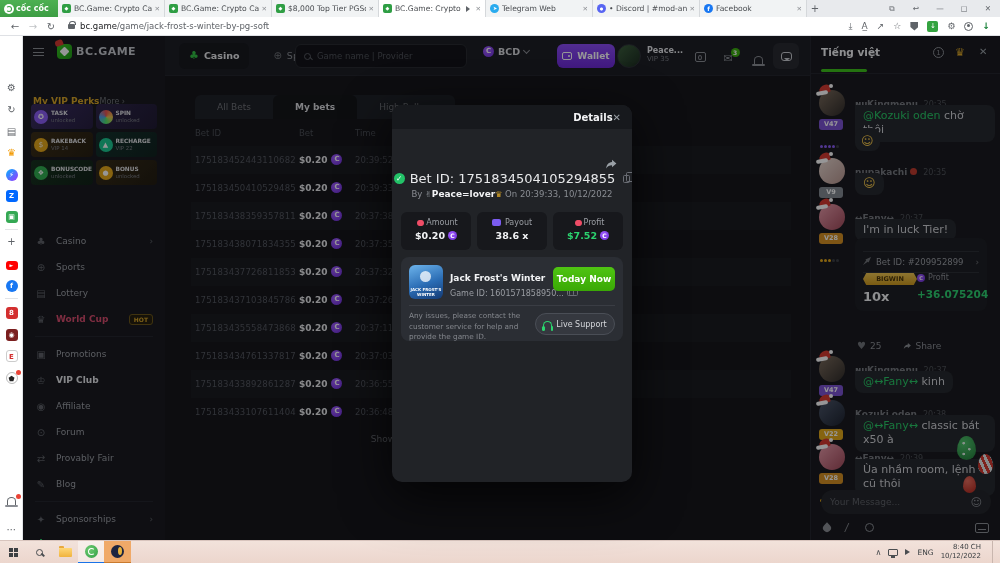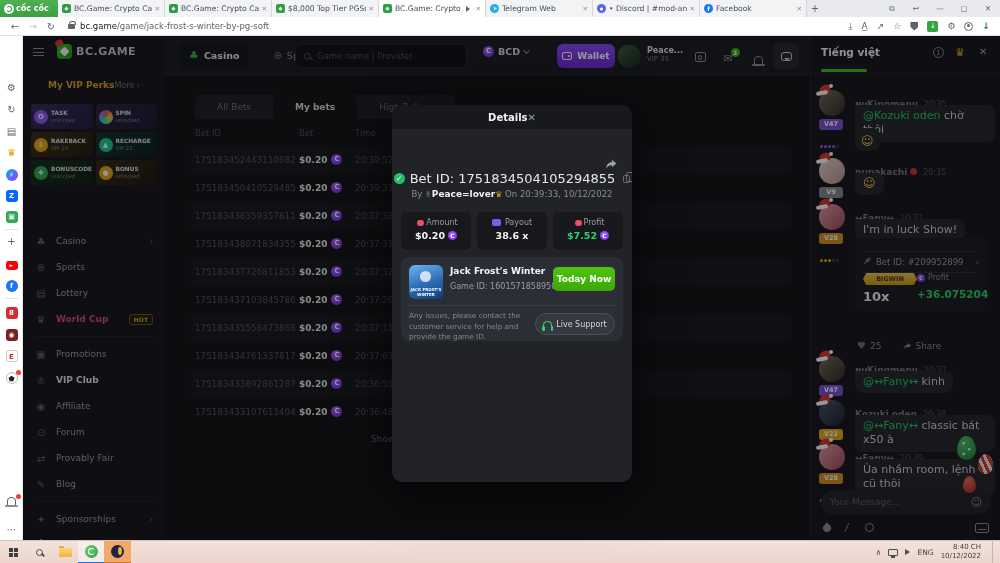--- a/index.html
+++ b/index.html
@@ -51,21 +51,21 @@
 
 
 #csb{width:142px;background:#17181d;flex:0 0 auto;position:relative;font-size:9px}
 .burger{position:absolute;left:10px;top:12px;width:11px;height:8px;border-top:1.5px solid #8a8d93;border-bottom:1.5px solid #8a8d93}
 .burger:after{content:"";display:block;margin-top:2.5px;height:1.5px;background:#8a8d93}
 .bclogo{position:absolute;left:34px;top:8px;display:flex;align-items:center;gap:4px}
 .bcmark{width:15px;height:15px;background:linear-gradient(135deg,#35c31e,#1d9a12);border-radius:4px;position:relative}
 .bcmark:before{content:"";position:absolute;left:4px;top:4px;width:7px;height:7px;background:#fff;border-radius:1px;transform:rotate(45deg)}
 .bcmark:after{content:"";position:absolute;left:-2px;top:-4px;width:8px;height:6px;background:#d6372e;border-radius:3px 3px 0 2px;transform:rotate(-18deg)}
 .bcname{font-size:11px;font-weight:bold;color:#c6c9ce;letter-spacing:.5px}
-.perkhdr{position:absolute;left:10px;top:44px;width:122px;display:flex;justify-content:center;align-items:center}
+.perkhdr{position:absolute;left:10px;top:60px;width:122px;display:flex;justify-content:flex-start;align-items:center}
 .perkhdr .t{color:#d7a425;font-weight:bold;font-size:9px}
 .perkhdr .m{color:#6f7277;font-size:8px}
 #perkgrid{position:absolute;left:8px;top:68px;width:126px;display:grid;grid-template-columns:1fr 1fr;gap:3px}
 .perk{height:25px;border-radius:4px;display:flex;align-items:center;gap:3px;padding:0 3px;overflow:hidden}
 .perk .pic{width:14px;height:14px;border-radius:50%;flex:0 0 auto;font-size:7px;line-height:14px;text-align:center;color:#fff}
 .perk .pn{font-size:5.8px;font-weight:bold;color:#e4e5e8;line-height:1.2}
 .perk .ps{font-size:5.4px;color:#7a7d84;line-height:1.2}
 #refer{position:absolute;left:8px;top:156px;width:126px;height:26px;border-radius:5px;background:linear-gradient(90deg,#332a10,#231c0c);display:flex;align-items:center;gap:6px;padding:0 8px}
 .coins{width:14px;height:10px;position:relative}
 .coins:before,.coins:after{content:"";position:absolute;width:9px;height:9px;border-radius:50%;background:radial-gradient(circle at 35% 35%,#ffd873,#d79a17)}
@@ -197,21 +197,21 @@
 .smiley:after{content:"☺"}
 #chtools{position:absolute;left:10px;top:486px;width:170px;height:14px}
 .drop{position:absolute;left:2px;top:2px;width:8px;height:8px;background:#8a8d93;border-radius:0 50% 50% 50%;transform:rotate(45deg)}
 .slash{position:absolute;left:24px;top:0;color:#8a8d93;font-size:10px;font-style:italic}
 .ccoin{position:absolute;left:44px;top:1px;width:9px;height:9px;border:1.4px solid #8a8d93;border-radius:50%}
 .kbd{position:absolute;right:2px;top:1px;width:14px;height:10px;border:1.2px solid #8a8d93;border-radius:2px}
 .kbd:after{content:"";position:absolute;left:2px;right:2px;bottom:2px;height:1.5px;background:#8a8d93}
 
 
 #modal{position:absolute;left:392px;top:105px;width:240px;height:377px;z-index:60;border-radius:10px;overflow:hidden;box-shadow:0 14px 50px rgba(0,0,0,.75);background:#212327}
-#mhead{height:24px;background:#17191d;display:flex;align-items:center;justify-content:center;padding:0 11px}
+#mhead{height:24px;background:#17191d;display:flex;align-items:center;justify-content:flex-end;padding:0 11px}
 #mhead .mt{font-size:10px;font-weight:bold;color:#f2f3f5}
 #mhead .mx{font-size:10px;color:#9aa0a6}
 #mshare{position:absolute;right:14px;top:50px}
 #bidrow{position:absolute;left:0;top:66px;width:240px;display:flex;align-items:center;justify-content:center;gap:5px}
 .okc{width:11px;height:11px;border-radius:50%;background:#23c268;color:#fff;font-size:7.5px;line-height:11px;text-align:center}
 .okc:after{content:"✓"}
 #bidrow .bidt{font-size:13px;font-weight:normal;color:#e8e9eb}
 .copy{display:inline-block;width:7px;height:8px;border:1.1px solid #6a6d74;border-radius:1.5px;position:relative;margin-left:3px}
 .copy:before{content:"";position:absolute;left:1.5px;top:-3.5px;width:7px;height:8px;border:1.1px solid #6a6d74;border-radius:1.5px}
 #byrow{position:absolute;left:0;top:84px;width:240px;text-align:center;font-size:8.5px;color:#8a8d93}
@@ -227,21 +227,21 @@
 .wal2{display:inline-block;width:9px;height:7px;background:#7b5cf0;border-radius:2px}
 .scard .sv{margin-top:3px;font-size:9.5px;font-weight:bold;color:#f2f3f5;display:flex;align-items:center;justify-content:center;gap:3px}
 .scard .sv .bcd{width:9px;height:9px;line-height:9px;font-size:6px}
 .scard.profit .sv{color:#2bd36f}
 #gpanel{position:absolute;left:9px;top:152px;width:222px;height:84px;background:#2b2e34;border-radius:8px;padding:8px}
 .grow{display:flex;gap:7px}
 .thumb{width:34px;height:34px;border-radius:6px;background:linear-gradient(160deg,#6db4ec 0%,#2a6cb4 55%,#143a74 100%);flex:0 0 auto;position:relative;overflow:hidden}
 .thumb:after{content:"JACK FROST'S WINTER";position:absolute;left:0;right:0;bottom:2px;font-size:4px;font-weight:bold;color:#fff;text-align:center}
 .thumb:before{content:"";position:absolute;left:11px;top:6px;width:11px;height:11px;border-radius:50%;background:rgba(255,255,255,.75)}
 .ginfo{flex:1;min-width:0}
-.gt{font-size:9px;font-weight:bold;color:#f2f3f5;margin-top:1px}
+.gt{font-size:9px;font-weight:bold;color:#f2f3f5;margin-top:8px}
 .gid{font-size:8px;color:#9a9da3;margin-top:5px;white-space:nowrap}
 #playnow{position:absolute;right:8px;top:10px;width:62px;height:24px;border-radius:5px;background:linear-gradient(180deg,#4fc412,#3aa805);color:#fff;font-size:9px;font-weight:bold;text-align:center;line-height:24px}
 .gdiv{position:absolute;left:8px;right:8px;top:48px;height:1px;background:#3a3d44}
 .note{position:absolute;left:8px;top:54px;width:126px;font-size:7.3px;color:#84878d;line-height:1.45}
 #lsbtn{position:absolute;right:8px;top:56px;width:80px;height:22px;border-radius:11px;background:#35383f;border:1px solid #4a4e56;display:flex;align-items:center;justify-content:center;gap:4px}
 #lsbtn .lst{font-size:8px;color:#d5d7db}
 .hs{width:9px;height:7px;border:1.4px solid #2ad66e;border-bottom:none;border-radius:5px 5px 0 0;position:relative}
 .hs:before,.hs:after{content:"";position:absolute;bottom:-3px;width:2.5px;height:4.5px;background:#2ad66e;border-radius:1.5px}
 .hs:before{left:-2px}.hs:after{right:-2px}
 
@@ -645,21 +645,21 @@
 
       <div class="msg" style="top:166px;height:150px">
         <span class="avat" style="background:linear-gradient(135deg,#e89aa8,#a04858)">
             <span class="santa">
               <i></i>
             </span>
           </span>
         <span class="vbadge" style="background:#d69020">V28</span>
         <span class="stars"><i style="background:#e6a817"></i><i style="background:#e6a817"></i><i style="background:#e6a817"></i><i style="background:#3a3d44"></i><i style="background:#3a3d44"></i></span>
         <span class="nrow"><span class="nm">↔Fany↔</span><span class="tm">20:37</span></span>
-        <span class="bubble"><span>I'm in luck Show!</span></span>
+        <span class="bubble"><span>I'm in luck Tier!</span></span>
         <div id="wincard">
           <div class="wc-bet">
               <span class="rocket"></span>
               <span class="wbid">Bet ID: #209952899</span>
               <span class="wchev">›</span>
             </div>
           <div class="wc-stats">
             <div class="wc-col">
                 <div class="ribbon">BIGWIN</div>
                 <div class="mult">10x</div>

